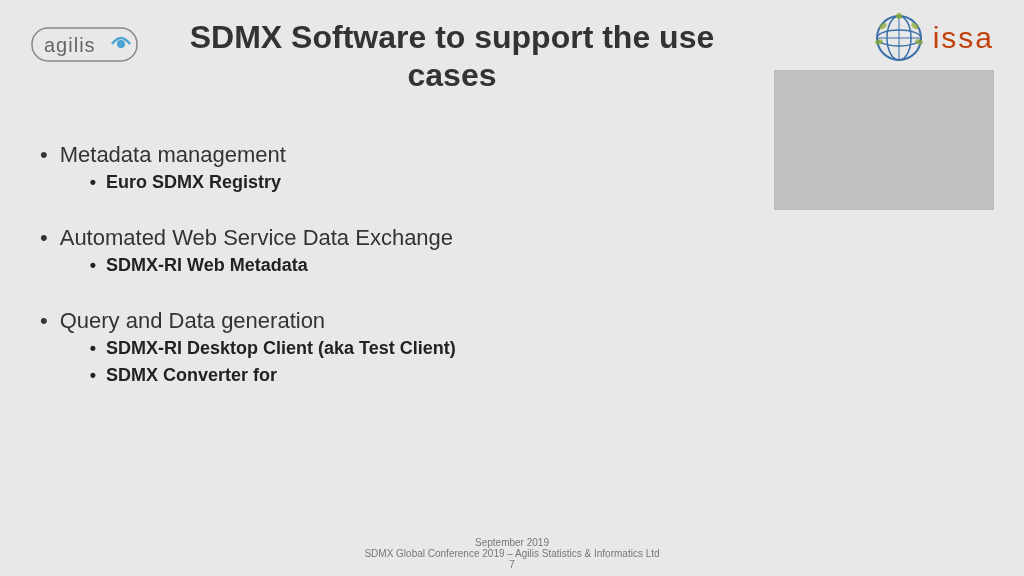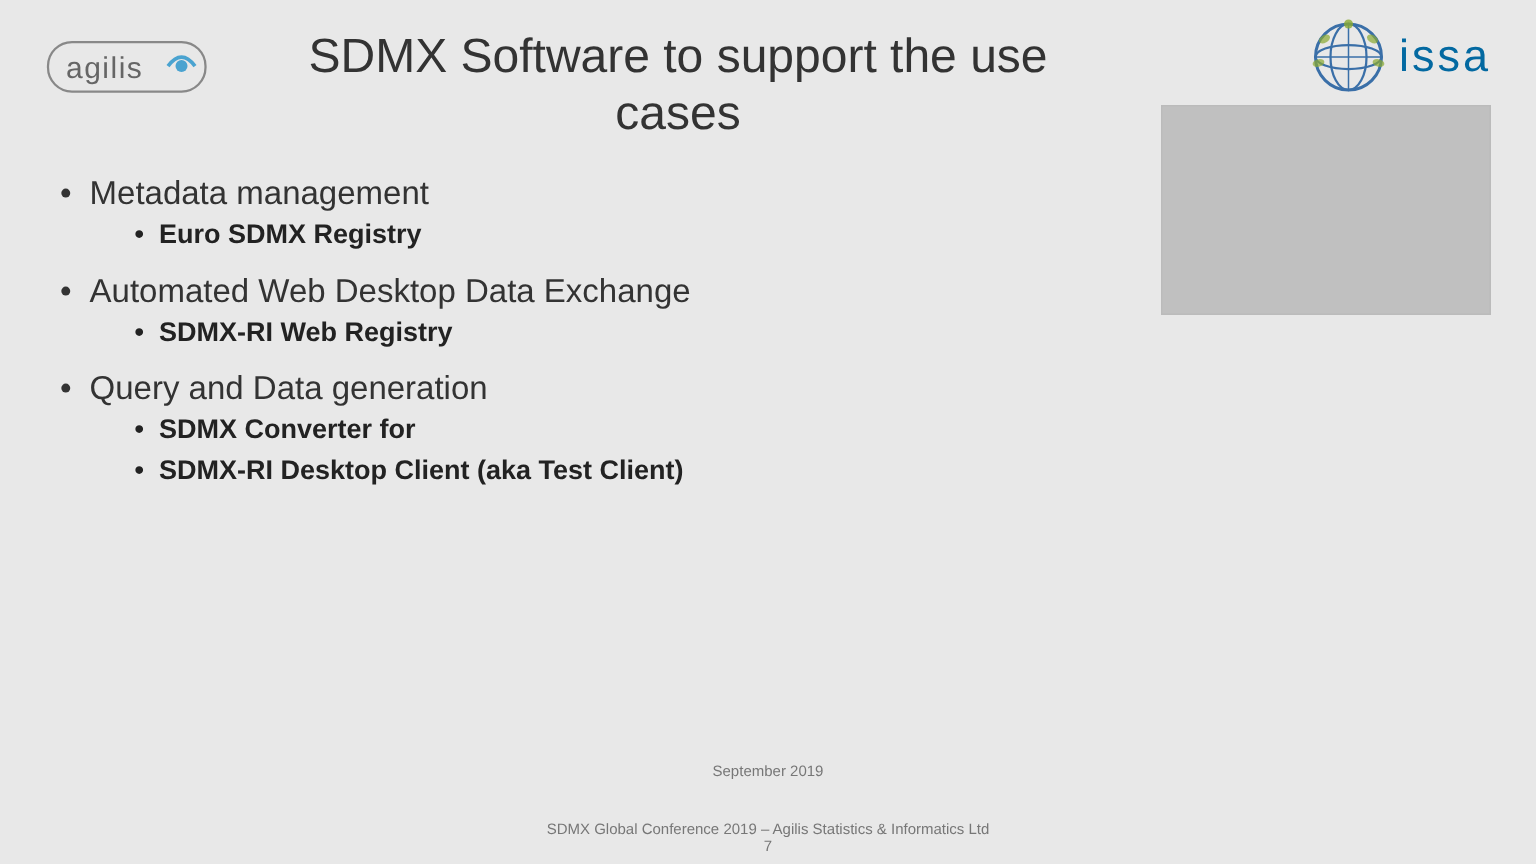--- a/index.html
+++ b/index.html
@@ -38,21 +38,21 @@
     }
 
     .title-area {
       flex: 1;
       text-align: center;
       padding: 0 20px;
     }
 
     .slide-title {
       font-size: 32px;
-      font-weight: 400;
+      font-weight: 700;
       color: #333;
       line-height: 1.2;
     }
 
     
     .top-right-box {
       width: 220px;
       height: 140px;
       background: #c0c0c0;
       border: 1px solid #bbb;
@@ -74,21 +74,21 @@
     }
 
     .issa-globe {
       width: 52px;
       height: 52px;
     }
 
     .issa-text {
       font-size: 30px;
       font-weight: 300;
-      color: #0369a1;
+      color: #c2410c;
       letter-spacing: 2px;
     }
 
     
     .content-area {
       flex: 1;
       padding: 20px 40px 30px 40px;
       display: flex;
       flex-direction: column;
       justify-content: flex-start;
@@ -99,20 +99,21 @@
       padding: 0;
     }
 
     .bullet-list > li {
       font-size: 22px;
       color: #333;
       margin-bottom: 8px;
       display: flex;
       align-items: flex-start;
       line-height: 1.3;
+      margin-top: 26px;
     }
 
     .bullet-list > li::before {
       content: '•';
       margin-right: 12px;
       flex-shrink: 0;
       font-size: 22px;
       line-height: 1.3;
     }
 
@@ -158,21 +159,20 @@
       border-top: none;
       flex-direction: column;
     }
 
     .footer-left, .footer-center, .footer-right {
       flex: 1;
     }
 
     .footer-center {
       text-align: center;
-      margin-top: 28px;
     }
 
     .footer-right {
       text-align: right;
     }
   </style>
 </head>
 <body>
 
 <div class="slide">
@@ -227,38 +227,38 @@
           <ul class="sub-list">
             <li>
               <span>Euro SDMX Registry</span>
             </li>
           </ul>
         </div>
       </li>
 
       <li>
         <div class="bullet-item-content">
-          <span>Automated Web Desktop Data Exchange</span>
+          <span>Automated Web Service Data Exchange</span>
           <ul class="sub-list">
             <li>
-              <span>SDMX-RI Web Registry</span>
+              <span>SDMX-RI Web Metadata</span>
             </li>
           </ul>
         </div>
       </li>
 
       <li>
         <div class="bullet-item-content">
           <span>Query and Data generation</span>
           <ul class="sub-list">
             <li>
+              <span>SDMX-RI Desktop Client (aka Test Client)</span>
+            </li>
+            <li>
               <span>SDMX Converter for</span>
-            </li>
-            <li>
-              <span>SDMX-RI Desktop Client (aka Test Client)</span>
             </li>
           </ul>
         </div>
       </li>
 
 
     </ul>
   </div>
 
   <div class="footer">

